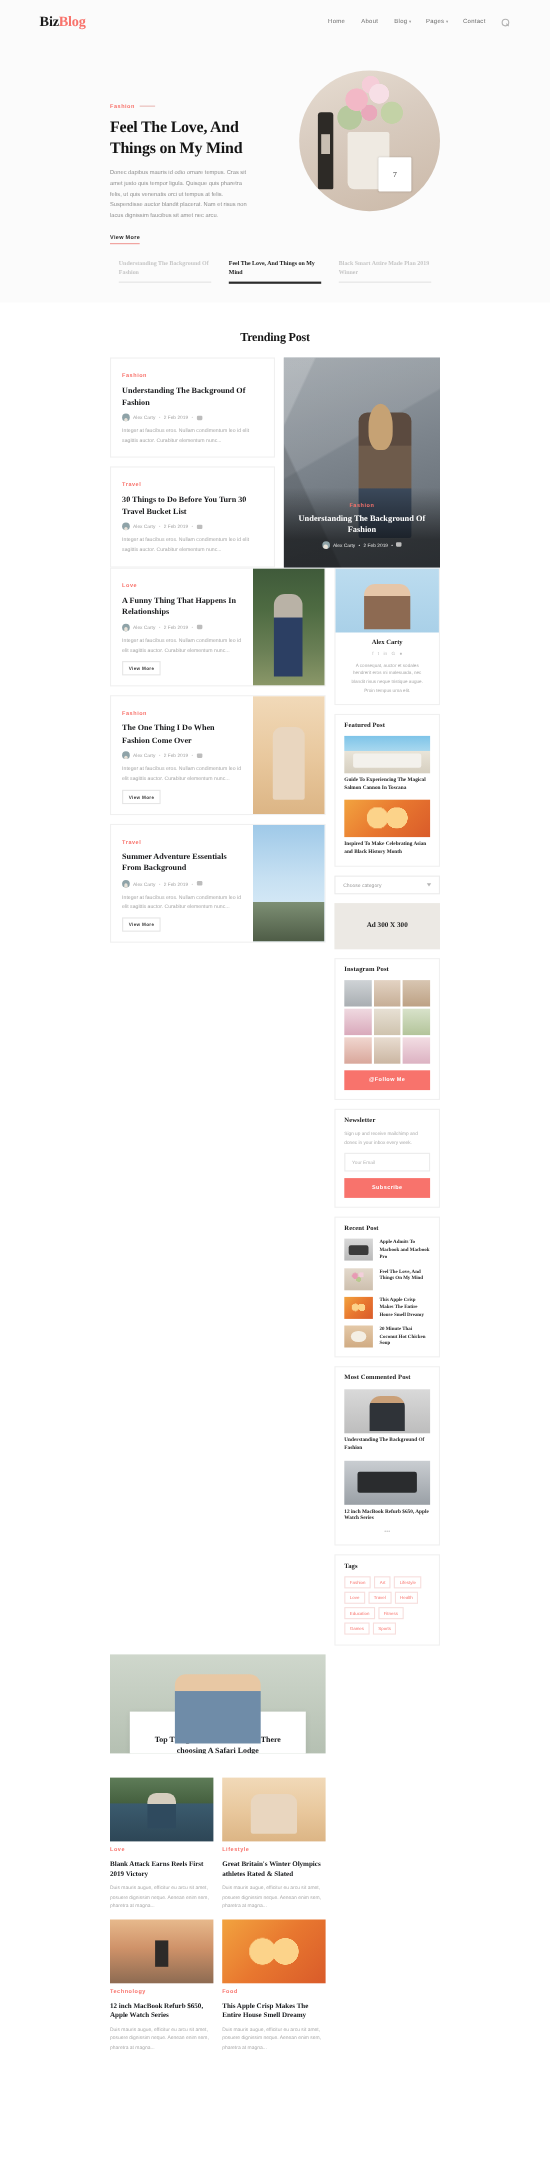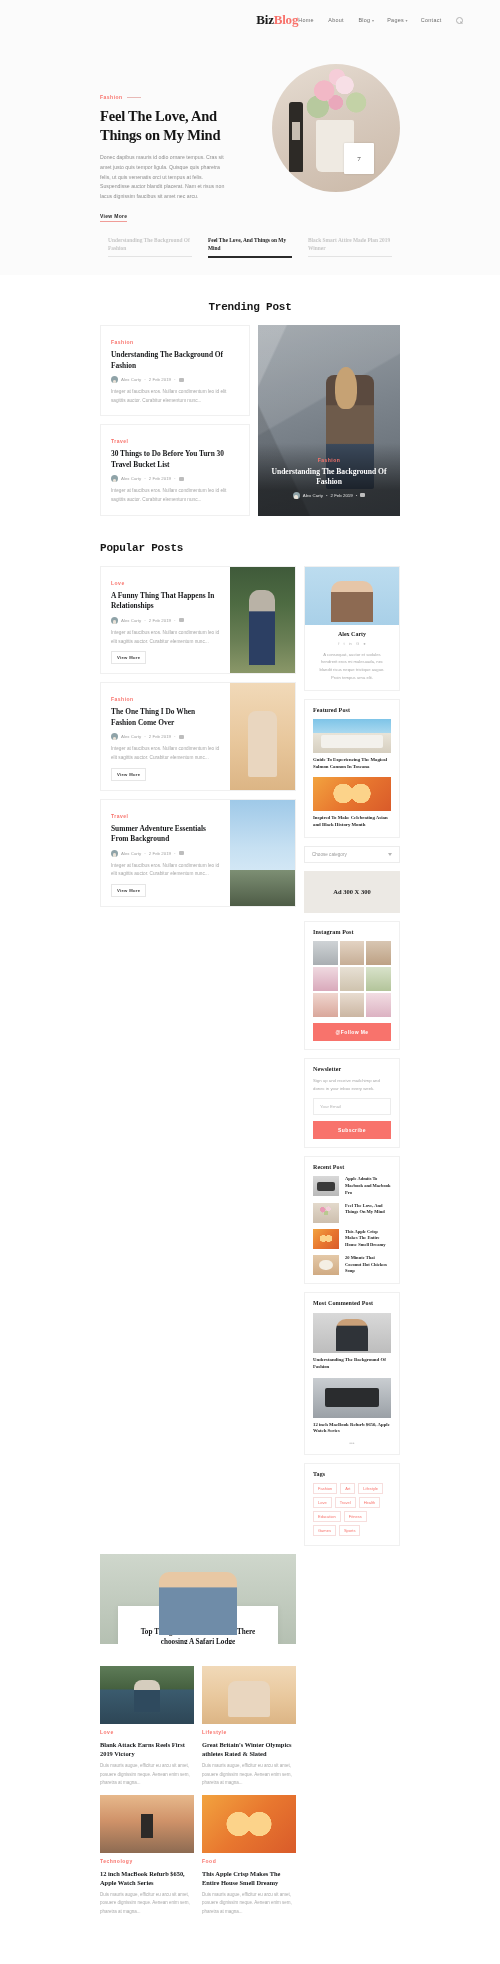--- a/index.html
+++ b/index.html
@@ -10,21 +10,21 @@
     color: #333;
     font-size: 10px;
     -webkit-font-smoothing: antialiased;
   }
   .wrap { width: 500px; margin: 0 auto; position: relative; }
   .container { width: 300px; margin: 0 auto; }
 
   
   .header {
     height: 40px; background: #fbfbfb; display: flex; align-items: center;
-    justify-content: flex-end; padding: 0 36px;
+    justify-content: space-between; padding: 0 36px;
   }
   .logo { font-family: "Liberation Serif", serif; font-weight: bold; font-size: 13px; letter-spacing: -0.2px; }
   .logo .b1 { color: #1b1b1b; }
   .logo .b2 { color: #f8736c; }
   .nav { display: flex; align-items: center; gap: 13px; }
   .nav a { font-size: 5.4px; color: #6b6b6b; text-decoration: none; letter-spacing: .3px; }
   .nav .caret { font-size: 4px; color: #9a9a9a; margin-left: 1.5px; }
   .search-ico { width: 8px; height: 8px; display: inline-block; position: relative; opacity: .55;}
   .search-ico:before { content: ""; position: absolute; width: 5px; height: 5px; border: .8px solid #777; border-radius: 50%; left: 0; top: 0.5px;}
   .search-ico:after { content: ""; position: absolute; width: 2.6px; height: .8px; background: #777; transform: rotate(45deg); left: 4.4px; top: 6px;}
@@ -70,21 +70,21 @@
   .slider-nav-item .snt {
     font-family: "Liberation Serif", serif; font-size: 5.4px; line-height: 1.5;
     color: #c6c6c6; font-weight: bold; display:block; min-height: 17px;
   }
   .slider-nav-item .bar { height: 1px; background: #e3e3e3; margin-top: 3px; }
   .slider-nav-item.active .snt { color: #1d1d1d; }
   .slider-nav-item.active .bar { background: #2b2b2b; height: 1.2px; }
 
   
   .sec-title {
-    font-family: Liberation Mono, monospace; font-weight: bold; font-size: 11px; color: #161616;
+    font-family: Liberation Serif, serif; font-weight: bold; font-size: 11px; color: #161616;
     letter-spacing: -.2px;
   }
   .sec-title.center { text-align: center; }
   .sec-title-wrap { padding: 26px 0 12px 0; }
 
   
   .trending { display: flex; gap: 8px; width: 300px; margin: 0 auto; }
   .trend-left { width: 150px; display: flex; flex-direction: column; gap: 8px; }
   .card {
     background: #fff; border: 1px solid #f0f0f0; padding: 9px 10px 10px 10px;
@@ -321,23 +321,20 @@
           <span>Alex Carty</span>
           <span class="sep">•</span>
           <span>2 Feb 2019</span>
           <span class="sep">•</span>
           <span class="cmt"></span>
         </div>
       </div>
     </div>
   </div>
 
-  <div class="container sec-title-wrap">
-    <div class="sec-title">Popular Posts</div>
-  </div>
   <div class="two-col">
     <div class="col-main">
 
       <div class="pop-card">
         <div class="pop-body">
           <span class="cat-tag">Love</span>
           <div class="card-title">A Funny Thing That Happens In Relationships</div>
           <div class="meta">
             <span class="avatar-sm"></span>
             <span>Alex Carty</span>

